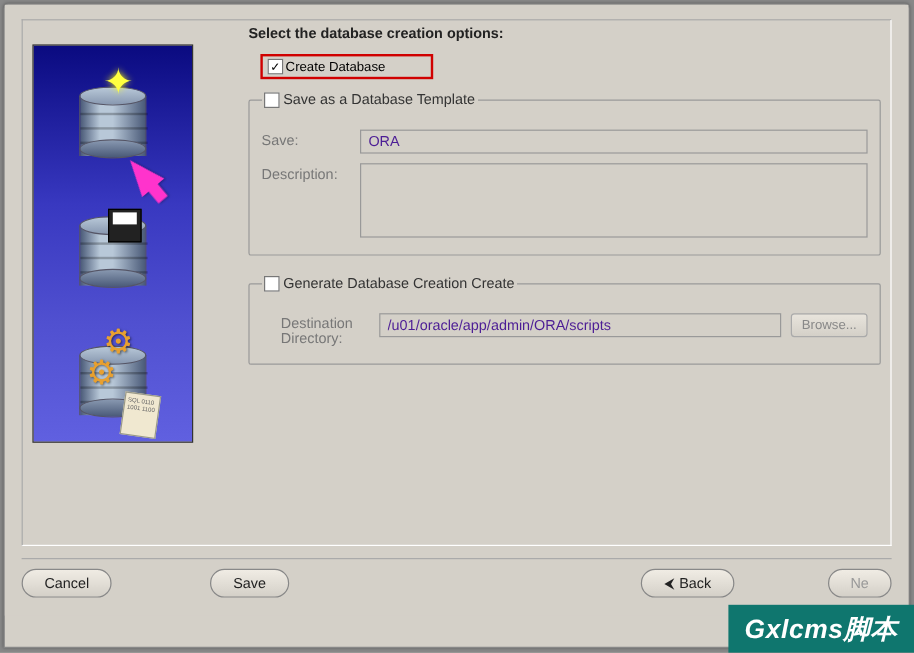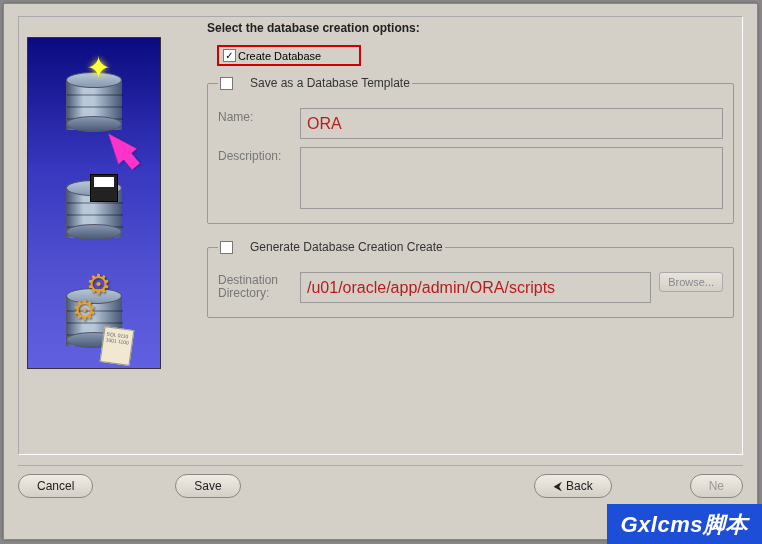--- a/index.html
+++ b/index.html
@@ -199,43 +199,43 @@
     fieldset {
       border: 1px solid #999;
       border-radius: 2px;
       padding: 10px 10px 14px 10px;
       margin-bottom: 16px;
     }
     legend {
       padding: 0 2px;
       display: flex;
       align-items: center;
-      gap: 17px;
+      gap: 3px;
       color: #333;
       font-size: 12px;
     }
     .field-row {
       display: flex;
       align-items: flex-start;
       margin-top: 8px;
     }
     .field-label {
       width: 82px;
       color: #777;
       font-size: 12px;
       padding-top: 2px;
     }
     .text-input {
       flex: 1;
-      height: 31px;
+      height: 20px;
       border: 1px solid #999;
       background: #d4d0c8;
       padding: 2px 6px;
-      color: #b91c1c;
-      font-size: 16px;
+      color: #4c1d95;
+      font-size: 12px;
     }
     .textarea-input {
       flex: 1;
       height: 62px;
       border: 1px solid #999;
       background: #d4d0c8;
       resize: none;
     }
     .browse-btn {
       margin-left: 8px;
@@ -271,21 +271,21 @@
       display: flex;
       align-items: center;
       gap: 4px;
     }
     .btn.disabled { color: #999; }
     .spacer { flex: 1; }
     .watermark {
       position: absolute;
       bottom: 0px;
       right: 0px;
-      background: #1d4ed8;
+      background: #0f766e;
       color: #fff;
       font-size: 22px;
       font-weight: bold;
       font-style: italic;
       padding: 6px 14px 4px 14px;
       letter-spacing: 0.5px;
     }
   </style>
 </head>
 <body>
@@ -338,36 +338,36 @@
           <span class="checkbox">✓</span>
           <span>Create Database</span>
         </div>
 
         <fieldset>
           <legend>
             <span class="checkbox"></span>
             <span>Save as a Database Template</span>
           </legend>
           <div class="field-row">
-            <div class="field-label">Name:</div>
+            <div class="field-label">Save:</div>
             <input class="text-input" disabled="" value="ORA" style="">
           </div>
           <div class="field-row">
             <div class="field-label">Description:</div>
             <textarea class="textarea-input" disabled="" style=""></textarea>
           </div>
         </fieldset>
 
         <fieldset>
           <legend>
             <span class="checkbox"></span>
             <span>Generate Database Creation Create</span>
           </legend>
           <div class="field-row">
-            <div class="field-label" style="line-height:1.1;">Destination Directory:</div>
+            <div class="field-label" style="line-height:1.1;margin-left:16px;">Destination Directory:</div>
             <input class="text-input" disabled="" value="/u01/oracle/app/admin/ORA/scripts" style="">
             <button class="browse-btn" disabled="">Browse...</button>
           </div>
         </fieldset>
       </div>
     </div>
 
     <div class="button-bar">
       <button class="btn">Cancel</button>
       <div style="width:10px;"></div>

